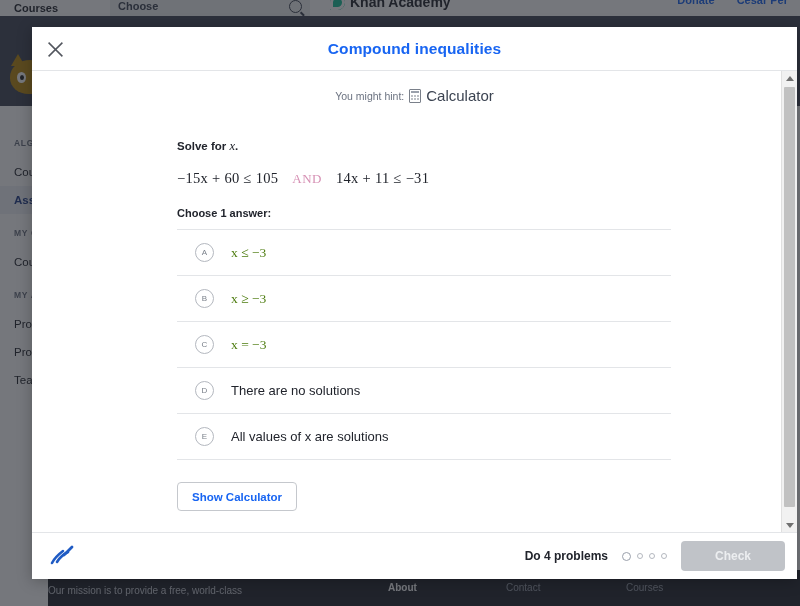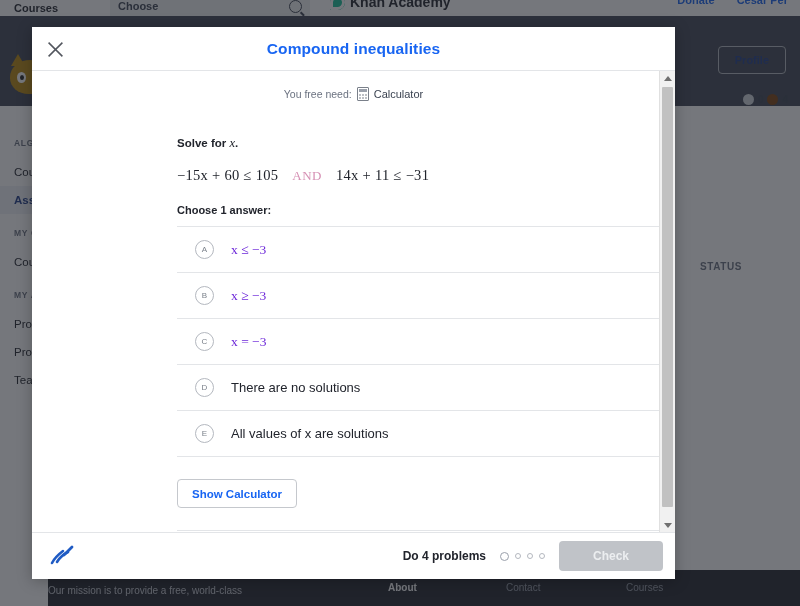--- a/index.html
+++ b/index.html
@@ -270,21 +270,21 @@
     inset: 0;
     background: rgba(33, 36, 44, 0.62);
     z-index: 10;
   }
 
   
   .modal {
     position: absolute;
     left: 32px;
     top: 27px;
-    width: 643px;
+    width: 765px;
     height: 552px;
     background: #ffffff;
     z-index: 20;
     display: flex;
     flex-direction: column;
     box-shadow: 0 2px 14px rgba(0,0,0,0.25);
   }
 
   .modal-header {
     position: relative;
@@ -343,21 +343,21 @@
       linear-gradient(to right, #7a808a 1px, transparent 1px) 1.5px 8.5px / 3px 1.5px repeat-x,
       #ffffff;
   }
   .calc-icon::before {
     content: "";
     position: absolute;
     left: 1.2px; top: 1.2px;
     right: 1.2px; height: 2.6px;
     background: #9aa0ab;
   }
-  .calc-label { color: #3b4351; font-size: 11px; }
+  .calc-label { color: #3b4351; font-size: 15px; }
 
   .problem {
     padding: 0 0 0 145px;
   }
   .solve-for {
     font-size: 11.5px;
     color: #21242c;
     font-weight: 700;
     margin-top: 35px;
   }
@@ -407,21 +407,21 @@
     display: flex;
     align-items: center;
     justify-content: center;
     font-size: 8px;
     color: #7a808a;
     font-family: "Liberation Sans", sans-serif;
   }
   .choice-math {
     font-family: "Liberation Serif", serif;
     font-size: 13.5px;
-    color: #6d28d9;
+    color: #4d7c0f;
   }
   .choice-text {
     font-size: 13px;
     color: #21242c;
   }
 
   .calc-btn {
     margin-top: 22px;
     margin-left: 0;
     height: 29px;
@@ -619,21 +619,21 @@
           <line x1="1.6" y1="1.6" x2="15.4" y2="15.4" stroke="#52565e" stroke-width="1.5"></line>
           <line x1="15.4" y1="1.6" x2="1.6" y2="15.4" stroke="#52565e" stroke-width="1.5"></line>
         </svg>
       </button>
       <div class="modal-title">Compound inequalities</div>
     </div>
 
     <div class="modal-body">
 
       <div class="need-line">
-        <span>You free need:</span>
+        <span>You might hint:</span>
         <span class="calc-icon"></span>
         <span class="calc-label">Calculator</span>
       </div>
 
       <div class="problem">
 
         <div class="solve-for">
           <span>Solve for </span><i>x</i><span>.</span>
         </div>
 

